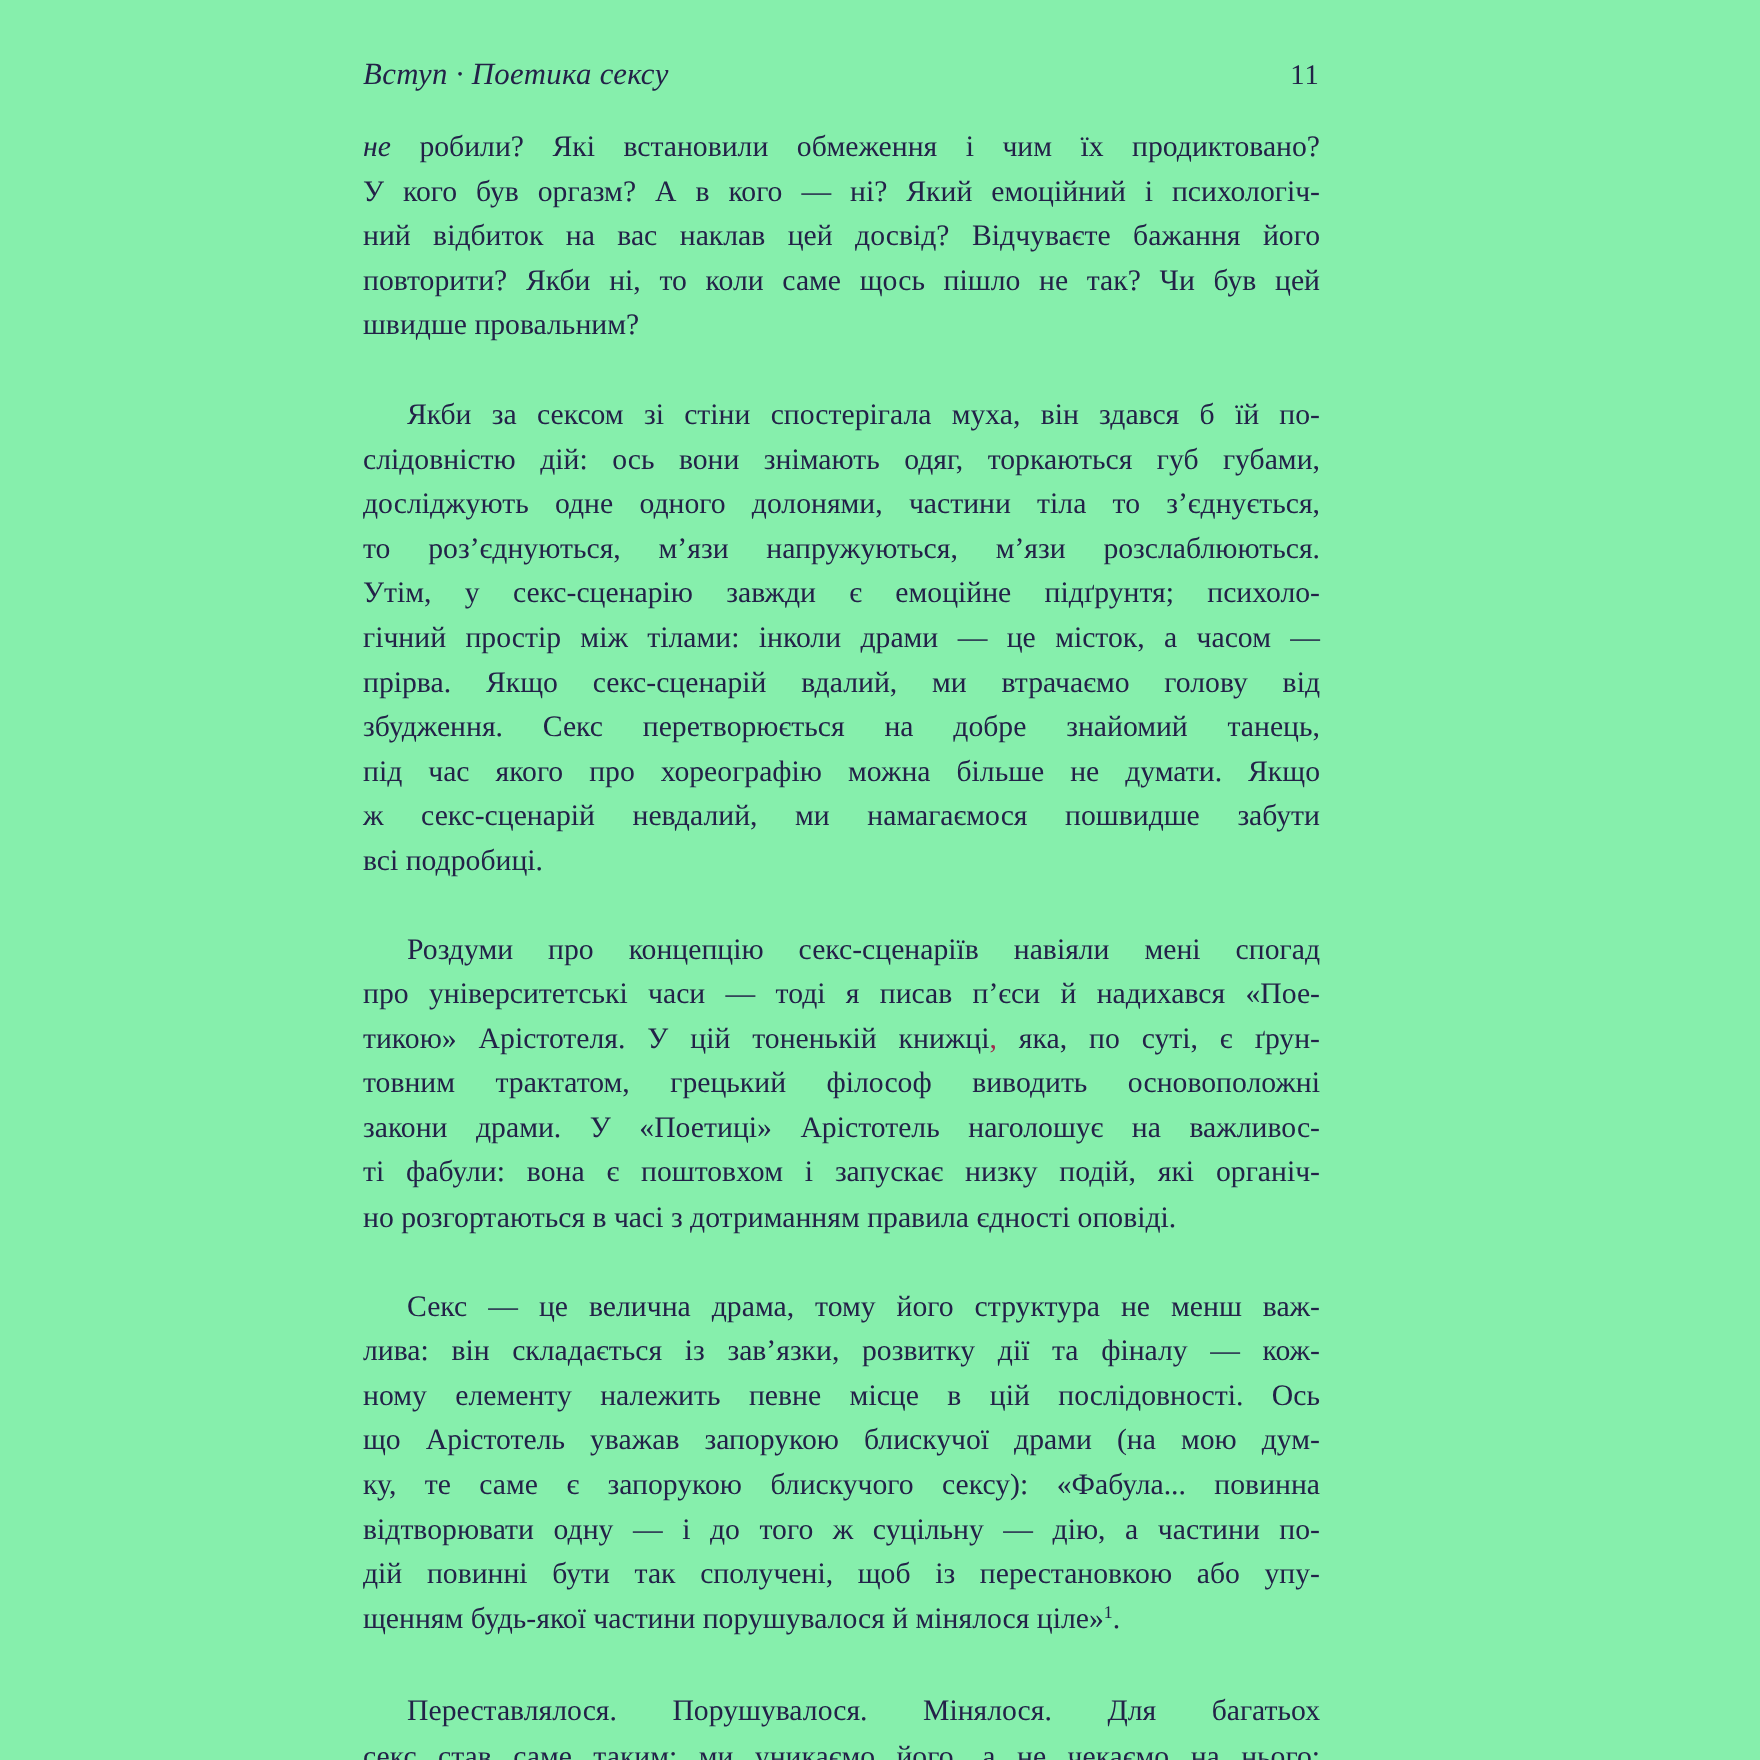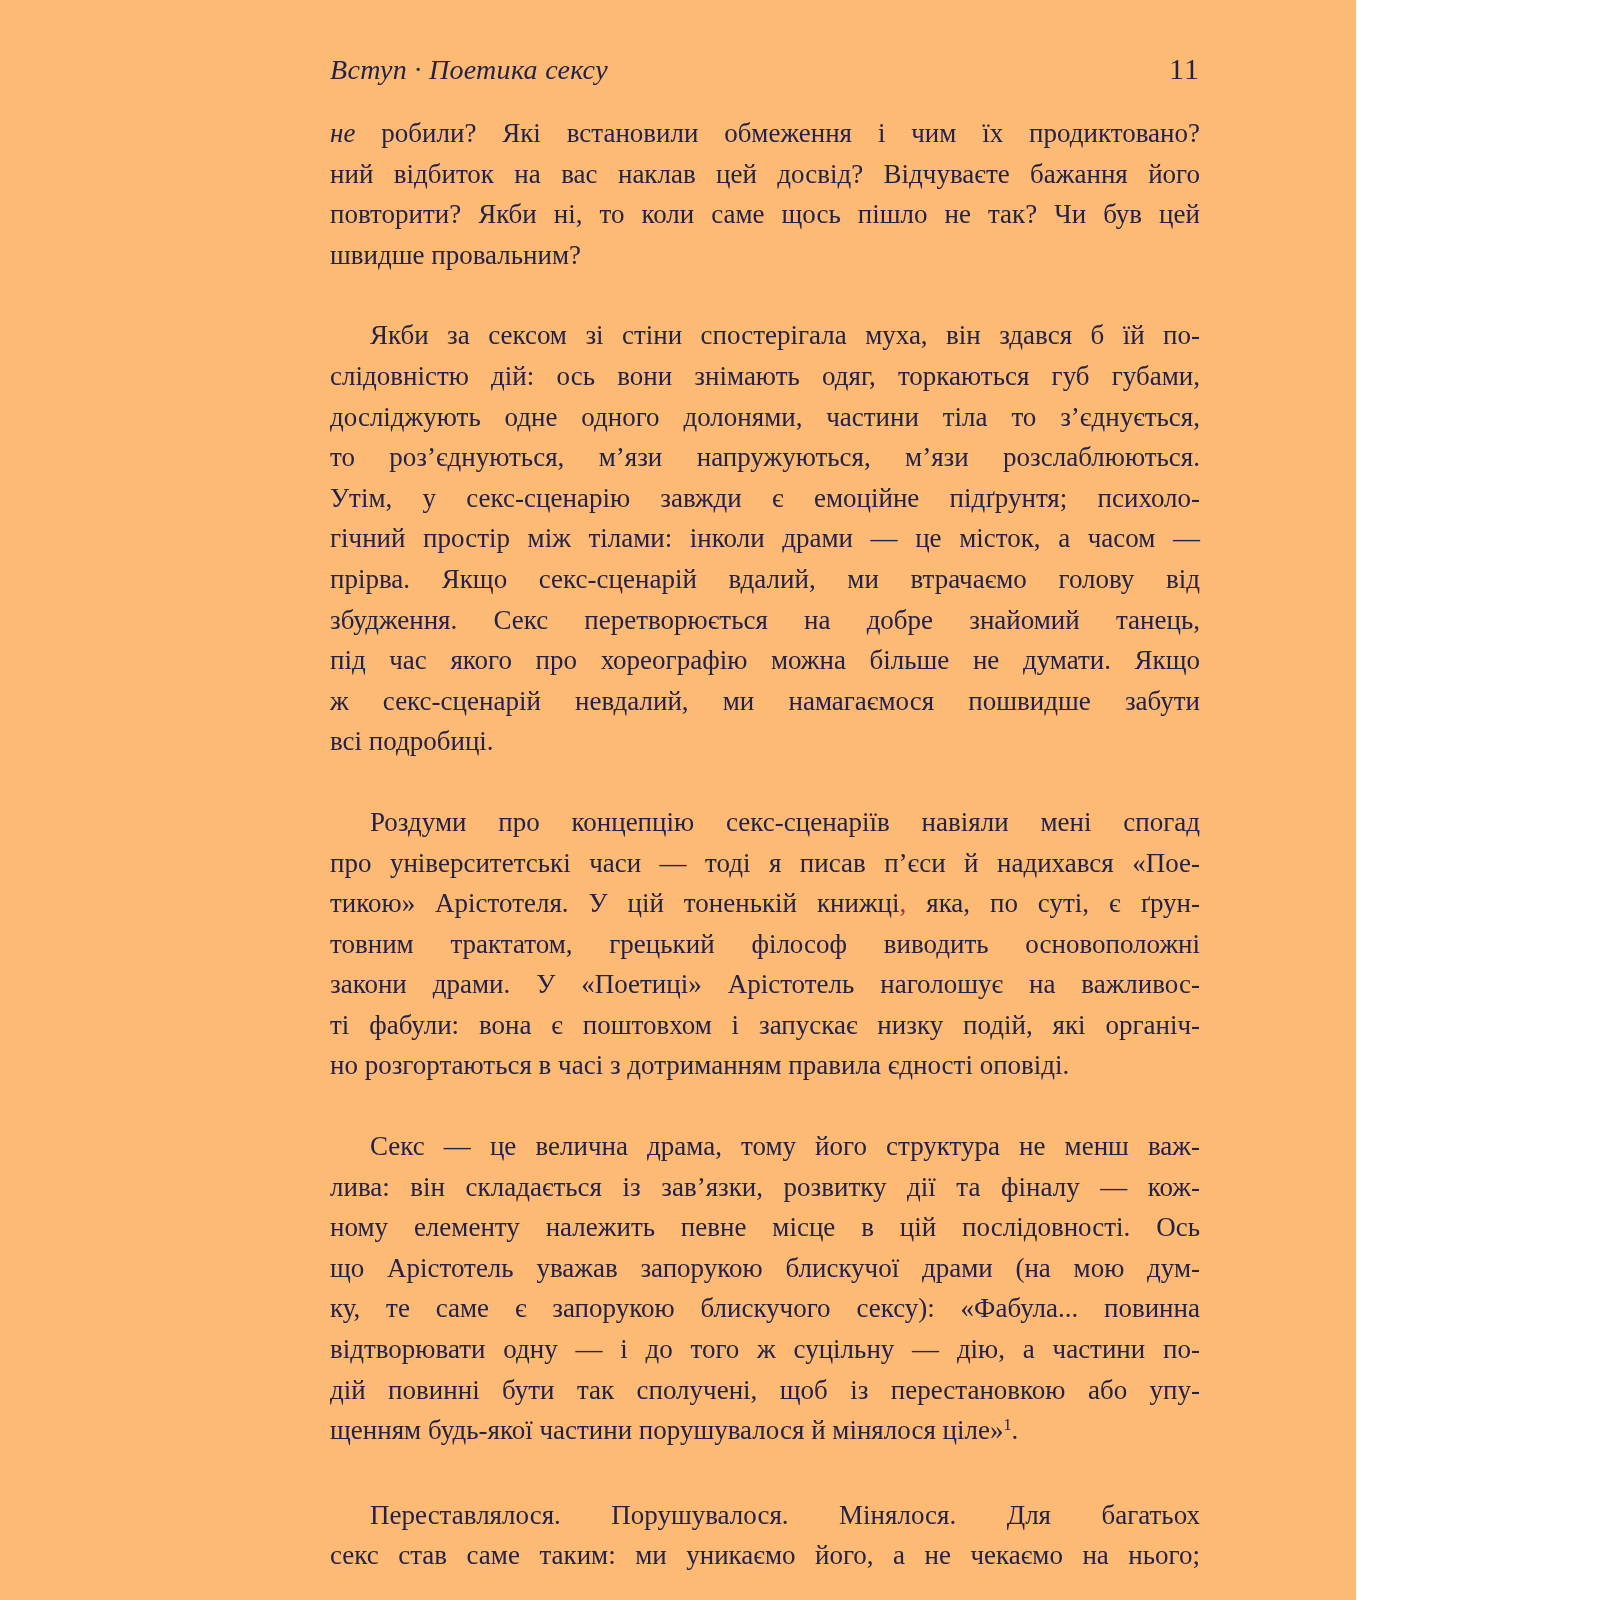--- a/index.html
+++ b/index.html
@@ -2,43 +2,43 @@
 <html lang="uk"><head>
 <meta charset="utf-8">
 <style>
   html, body {
     margin: 0;
     padding: 0;
     background: #ffffff;
   }
   .page {
     position: relative;
-    width: 1356px;
+    width: 1600px;
     height: 1600px;
-    background: #fdba74;
+    background: #86efac;
     overflow: hidden;
     font-family: "Liberation Serif", "DejaVu Serif", serif;
     color: #232248;
   }
   .running-head {
     position: absolute;
     left: 330px;
     top: 52px;
     width: 870px;
     display: flex;
     justify-content: space-between;
     align-items: baseline;
   }
   .running-title {
     font-style: italic;
     font-size: 28px;
     letter-spacing: 0.3px;
   }
   .page-number {
-    font-size: 30px;
+    font-size: 26px;
     font-style: normal;
     letter-spacing: 1px;
   }
   .text-block {
     position: absolute;
     left: 330px;
     top: 113px;
     width: 870px;
     font-size: 27px;
     line-height: 40.6px;
@@ -68,20 +68,21 @@
 </head>
 <body>
 
 <div class="page">
   <div class="running-head">
     <span class="running-title">Вступ · Поетика сексу</span>
     <span class="page-number">11</span>
   </div>
   <div class="text-block">
       <div class="line"><span class="seg-italic">не </span><span class="seg-normal">робили? Які встановили обмеження і чим їх продиктовано?</span></div>
+      <div class="line"><span class="seg-normal">У кого був оргазм? А в кого — ні? Який емоційний і психологіч-</span></div>
       <div class="line"><span class="seg-normal">ний відбиток на вас наклав цей досвід? Відчуваєте бажання його</span></div>
       <div class="line"><span class="seg-normal">повторити? Якби ні, то коли саме щось пішло не так? Чи був цей</span></div>
       <div class="line end"><span class="seg-normal">швидше провальним?</span></div>
       <div class="line indent"><span class="seg-normal">Якби за сексом зі стіни спостерігала муха, він здався б їй по-</span></div>
       <div class="line"><span class="seg-normal">слідовністю дій: ось вони знімають одяг, торкаються губ губами,</span></div>
       <div class="line"><span class="seg-normal">досліджують одне одного долонями, частини тіла то з’єднується,</span></div>
       <div class="line"><span class="seg-normal">то роз’єднуються, м’язи напружуються, м’язи розслаблюються.</span></div>
       <div class="line"><span class="seg-normal">Утім, у секс-сценарію завжди є емоційне підґрунтя; психоло-</span></div>
       <div class="line"><span class="seg-normal">гічний простір між тілами: інколи драми — це місток, а часом —</span></div>
       <div class="line"><span class="seg-normal">прірва. Якщо секс-сценарій вдалий, ми втрачаємо голову від</span></div>

